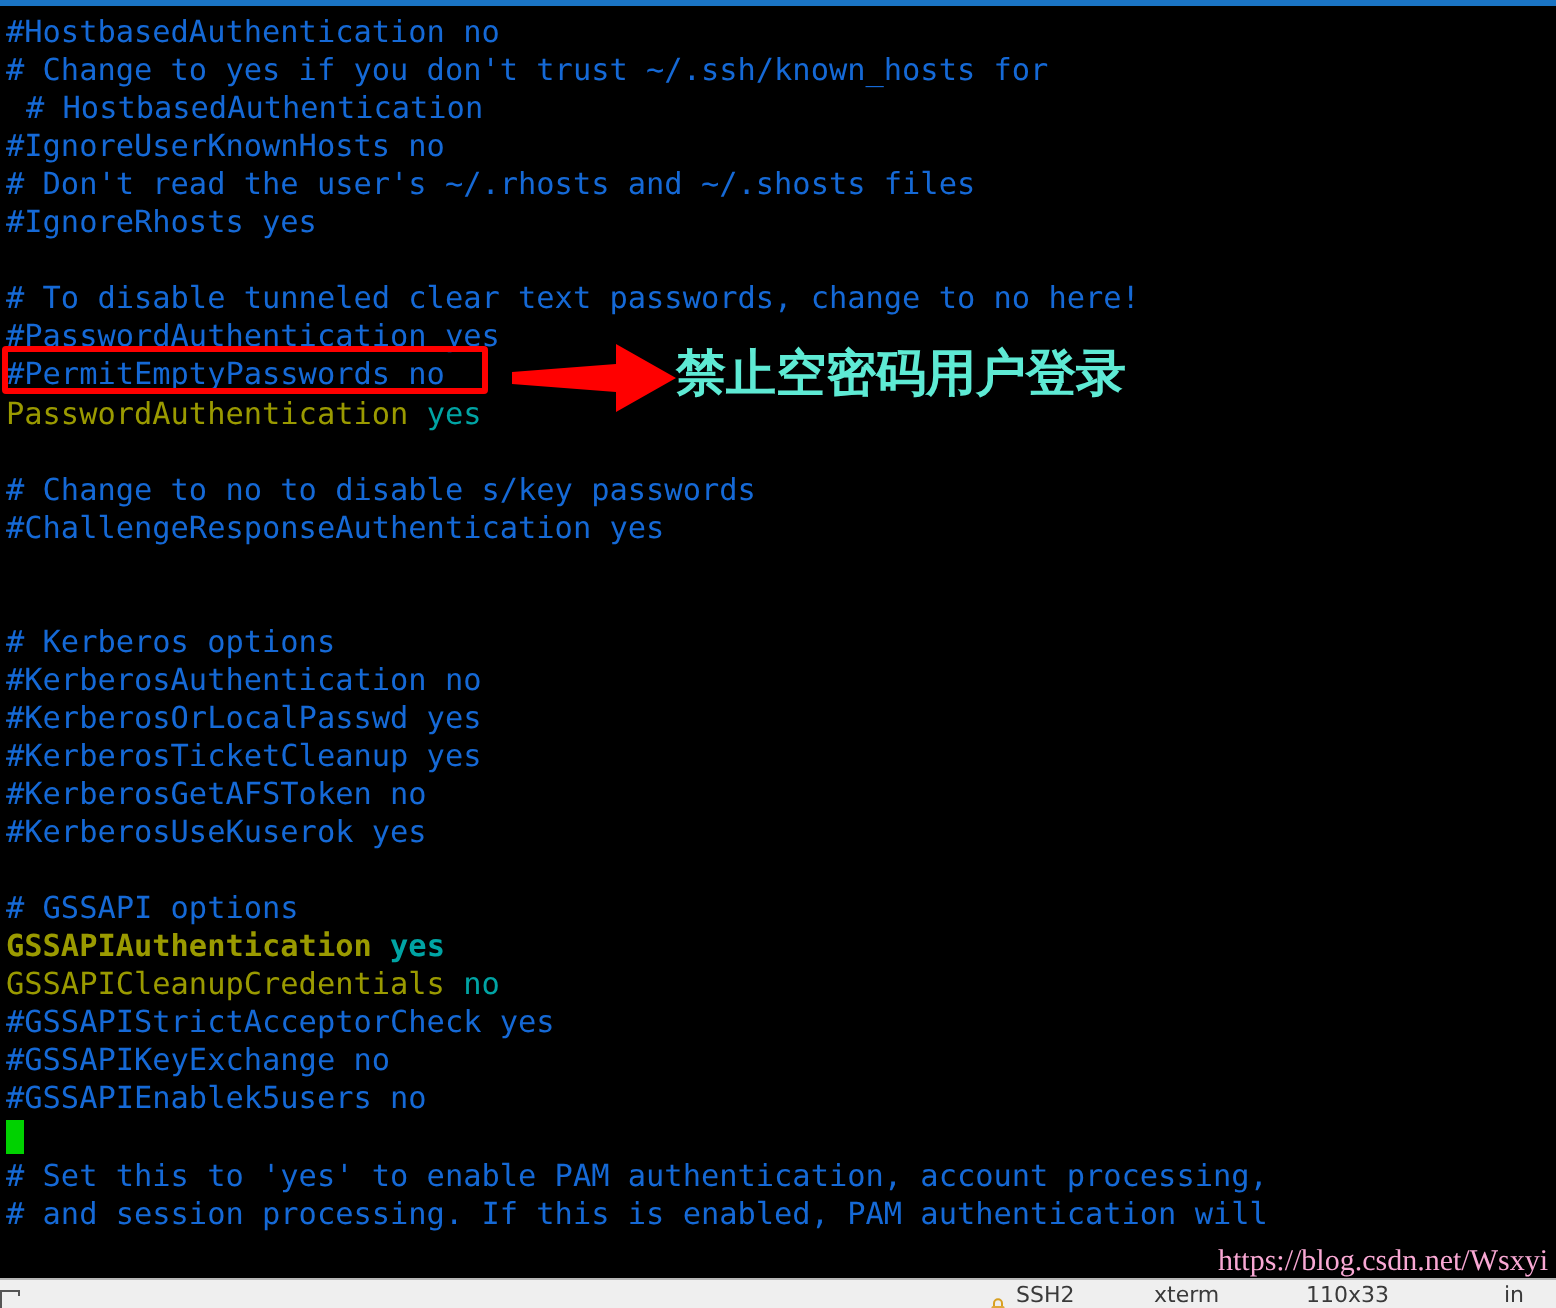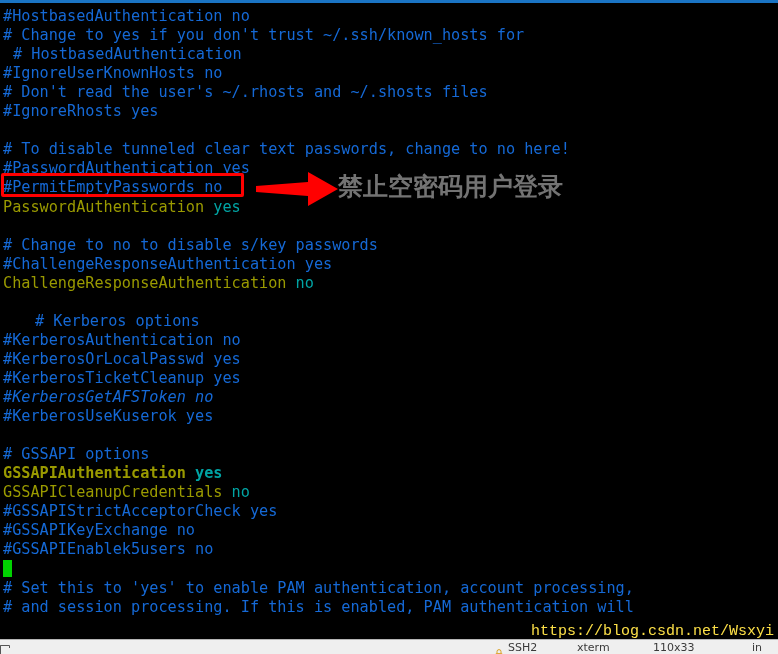--- a/index.html
+++ b/index.html
@@ -78,32 +78,32 @@
 
   
   #annotation {
     position: absolute;
     left: 338px;
     top: 172px;
     font-family: "DejaVu Sans", "Liberation Sans", sans-serif;
     font-size: 25px;
     font-weight: bold;
     line-height: 30px;
-    color: #737373;
+    color: #5eead4;
     white-space: pre;
   }
 
   
   #watermark {
     position: absolute;
     right: 4px;
     top: 623px;
-    font-family: Liberation Mono, monospace;
+    font-family: Liberation Serif, serif;
     font-size: 15px;
-    color: #fde047;
+    color: #f9a8d4;
     white-space: pre;
   }
 
   
   #statusbar {
     position: absolute;
     left: 0;
     top: 639px;
     width: 778px;
     height: 15px;
@@ -145,27 +145,26 @@
     <div class="line c-comment" style="top: 80.2px;"># Don't read the user's ~/.rhosts and ~/.shosts files</div>
     <div class="line c-comment" style="top: 99.25px;">#IgnoreRhosts yes</div>
     <div class="line" style="top: 118.3px;"></div>
     <div class="line c-comment" style="top: 137.35px;"># To disable tunneled clear text passwords, change to no here!</div>
     <div class="line c-comment" style="top: 156.4px;">#PasswordAuthentication yes</div>
     <div class="line c-comment" style="top: 175.45px;">#PermitEmptyPasswords no</div>
     <div class="line" style="top: 194.5px;"><span class="c-key">PasswordAuthentication </span><span class="c-val">yes</span></div>
     <div class="line" style="top: 213.55px;"></div>
     <div class="line c-comment" style="top: 232.6px;"># Change to no to disable s/key passwords</div>
     <div class="line c-comment" style="top: 251.65px;">#ChallengeResponseAuthentication yes</div>
-    <div class="line" style="top: 270.7px;"><span class="c-key">ChallengeResponseAuthentication </span><span class="c-val">no</span></div>
     <div class="line" style="top: 289.75px;"></div>
-    <div class="line c-comment" style="top: 308.8px; margin-left: 32px;"># Kerberos options</div>
+    <div class="line c-comment" style="top: 308.8px;"># Kerberos options</div>
     <div class="line c-comment" style="top: 327.85px;">#KerberosAuthentication no</div>
     <div class="line c-comment" style="top: 346.9px;">#KerberosOrLocalPasswd yes</div>
     <div class="line c-comment" style="top: 365.95px;">#KerberosTicketCleanup yes</div>
-    <div class="line c-comment" style="top: 385px; font-style: italic;">#KerberosGetAFSToken no</div>
+    <div class="line c-comment" style="top: 385px;">#KerberosGetAFSToken no</div>
     <div class="line c-comment" style="top: 404.05px;">#KerberosUseKuserok yes</div>
     <div class="line" style="top: 423.1px;"></div>
     <div class="line c-comment" style="top: 442.15px;"># GSSAPI options</div>
     <div class="line" style="top: 461.2px; font-weight: bold;"><span class="c-key">GSSAPIAuthentication </span><span class="c-val">yes</span></div>
     <div class="line" style="top: 480.25px;"><span class="c-key">GSSAPICleanupCredentials </span><span class="c-val">no</span></div>
     <div class="line c-comment" style="top: 499.3px;">#GSSAPIStrictAcceptorCheck yes</div>
     <div class="line c-comment" style="top: 518.35px;">#GSSAPIKeyExchange no</div>
     <div class="line c-comment" style="top: 537.4px;">#GSSAPIEnablek5users no</div>
     <div id="cursor" style="top: 557.45px;"></div>
     <div class="line c-comment" style="top: 575.5px;"># Set this to 'yes' to enable PAM authentication, account processing,</div>

